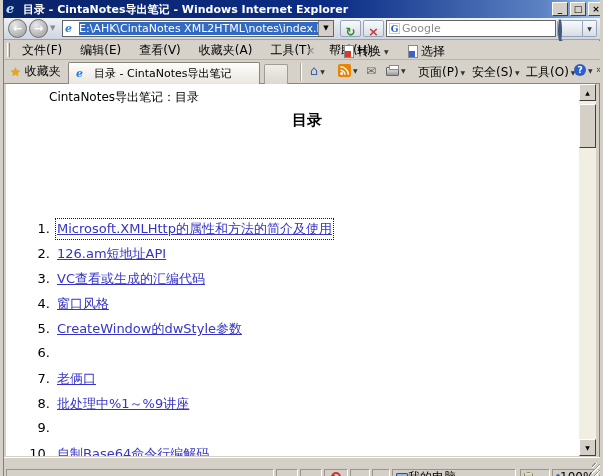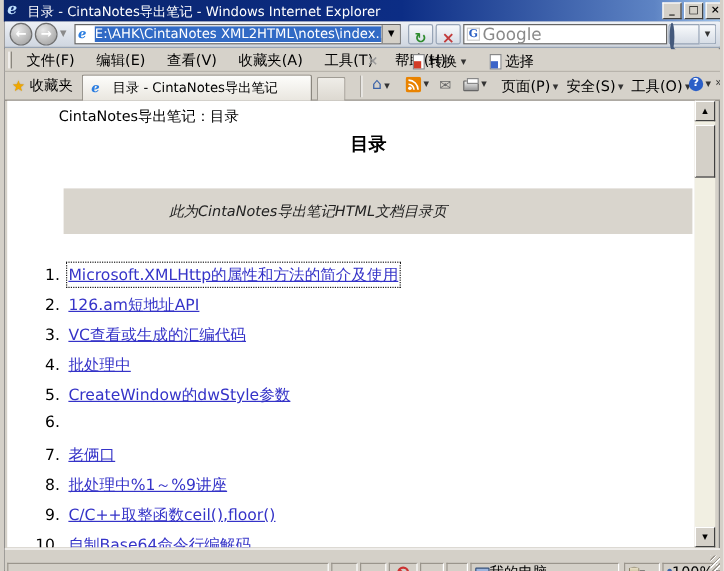--- a/index.html
+++ b/index.html
@@ -5,21 +5,21 @@
   * { margin:0; padding:0; box-sizing:border-box; }
   html,body { width:603px; height:476px; font-family:"DejaVu Sans","Liberation Sans",sans-serif; }
   .win { position:relative; width:603px; height:476px; background:#d4d0c8; overflow:hidden;
          border-left:3px solid #d4d0c8; border-right:3px solid #d4d0c8; box-shadow:inset 0 0 0 1px #808080; }
 
   
   .titlebar { position:absolute; left:0; top:0; width:603px; height:18px;
     background:linear-gradient(90deg,#0a246a 0%,#0c2d85 55%,#5e84c4 90%,#a6caf0 100%);
     display:flex; align-items:center; padding:0 2px 0 3px; }
   .ie-logo { width:14px; height:14px; color:#bfe0ff; font:italic bold 13px/14px "DejaVu Serif",serif; margin-right:3px; }
-  .title-text { color:#fff; font-size:11px; font-weight:normal; white-space:nowrap; flex:1; }
+  .title-text { color:#fff; font-size:11px; font-weight:bold; white-space:nowrap; flex:1; }
   .winbtns { display:flex; gap:2px; }
   .winbtn { width:16px; height:14px; background:#d4d0c8; border:1px solid; border-color:#fff #404040 #404040 #fff;
     font:bold 9px/12px "DejaVu Sans",sans-serif; text-align:center; color:#000; }
 
   
   .navbar { position:absolute; left:1px; top:18px; width:601px; height:22px;
     background:linear-gradient(#eef1f6,#cfd6e0); border-bottom:1px solid #98a4b4; }
   .navcircle { position:absolute; top:1px; width:19px; height:19px; border-radius:50%;
     background:radial-gradient(circle at 35% 30%,#e8e8e8,#9a9a9a); border:1px solid #6e6e6e;
     color:#fff; font:bold 11px/17px "DejaVu Sans",sans-serif; text-align:center; }
@@ -31,21 +31,21 @@
   .addr-drop { width:15px; height:15px; background:#d4d0c8; border-left:1px solid #808080;
     font-size:7px; line-height:15px; text-align:center; color:#000; }
   .smallbtn { position:absolute; top:2px; width:21px; height:17px; background:linear-gradient(#f8fafc,#d7dde6);
     border:1px solid #97a4b6; border-radius:2px; text-align:center; }
   .refresh-glyph { color:#2e8b2e; font:bold 12px/15px "DejaVu Sans",sans-serif; }
   .stop-glyph { color:#c23b3b; font:bold 13px/14px "DejaVu Sans",sans-serif; }
   .searchbox { position:absolute; left:382px; top:2px; width:170px; height:17px; background:#fff;
     border:1px solid #646464; display:flex; align-items:center; }
   .g-icon { width:11px; height:11px; margin:0 2px; background:#fff; border:1px solid #ccc;
     color:#2a5fc4; font:bold 9px/10px "DejaVu Serif",serif; text-align:center; }
-  .search-text { color:#8a8a8a; font-size:14px; flex:1; }
+  .search-text { color:#8a8a8a; font-size:11px; flex:1; }
   .search-go { position:absolute; left:553px; top:2px; width:26px; height:17px;
     background:linear-gradient(#f8fafc,#d7dde6); border:1px solid #97a4b6; border-radius:2px 0 0 2px; }
   .search-go-drop { position:absolute; left:579px; top:2px; width:14px; height:17px;
     background:linear-gradient(#f8fafc,#d7dde6); border:1px solid #97a4b6; border-left:none;
     font-size:6px; line-height:16px; text-align:center; color:#333; border-radius:0 2px 2px 0; }
   .mag { position:relative; width:7px; height:7px; border:2px solid #44597c; border-radius:50%; margin:2px auto 0; }
   .mag::after { content:""; position:absolute; width:5px; height:2px; background:#44597c;
     right:-4px; bottom:-2px; transform:rotate(45deg); }
 
   
@@ -223,58 +223,54 @@
     <span class="tb" style="left:570px;">
       <span class="help-ic">?</span>
       <span class="dd">▼</span>
     </span>
     <span class="tb chev2" style="left:592px;">»</span>
   </div>
 
   <div class="content">
     <div class="doc-header">CintaNotes导出笔记：目录</div>
     <div class="doc-title">目录</div>
-    <div class="notice">
-      <span>此为CintaNotes导出笔记HTML文档目录页</span>
-    </div>
     <div class="note-list">
       <div class="note-row">
         <span class="note-num">1.</span>
         <a class="note-link focused">Microsoft.XMLHttp的属性和方法的简介及使用</a>
       </div>
       <div class="note-row">
         <span class="note-num">2.</span>
         <a class="note-link">126.am短地址API</a>
       </div>
       <div class="note-row">
         <span class="note-num">3.</span>
         <a class="note-link">VC查看或生成的汇编代码</a>
       </div>
       <div class="note-row">
         <span class="note-num">4.</span>
-        <a class="note-link">批处理中</a>
+        <a class="note-link">窗口风格</a>
       </div>
       <div class="note-row">
         <span class="note-num">5.</span>
         <a class="note-link">CreateWindow的dwStyle参数</a>
       </div>
       <div class="note-row">
         <span class="note-num">6.</span>
       </div>
       <div class="note-row">
         <span class="note-num">7.</span>
         <a class="note-link">老俩口</a>
       </div>
       <div class="note-row">
         <span class="note-num">8.</span>
         <a class="note-link">批处理中%1～%9讲座</a>
       </div>
       <div class="note-row">
         <span class="note-num">9.</span>
-        <a class="note-link">C/C++取整函数ceil(),floor()</a>
       </div>
       <div class="note-row">
         <span class="note-num">10.</span>
         <a class="note-link">自制Base64命令行编解码</a>
       </div>
     </div>
   </div>
 
   <div class="scrollbar">
     <span class="sb-btn" style="top:0;">▲</span>

